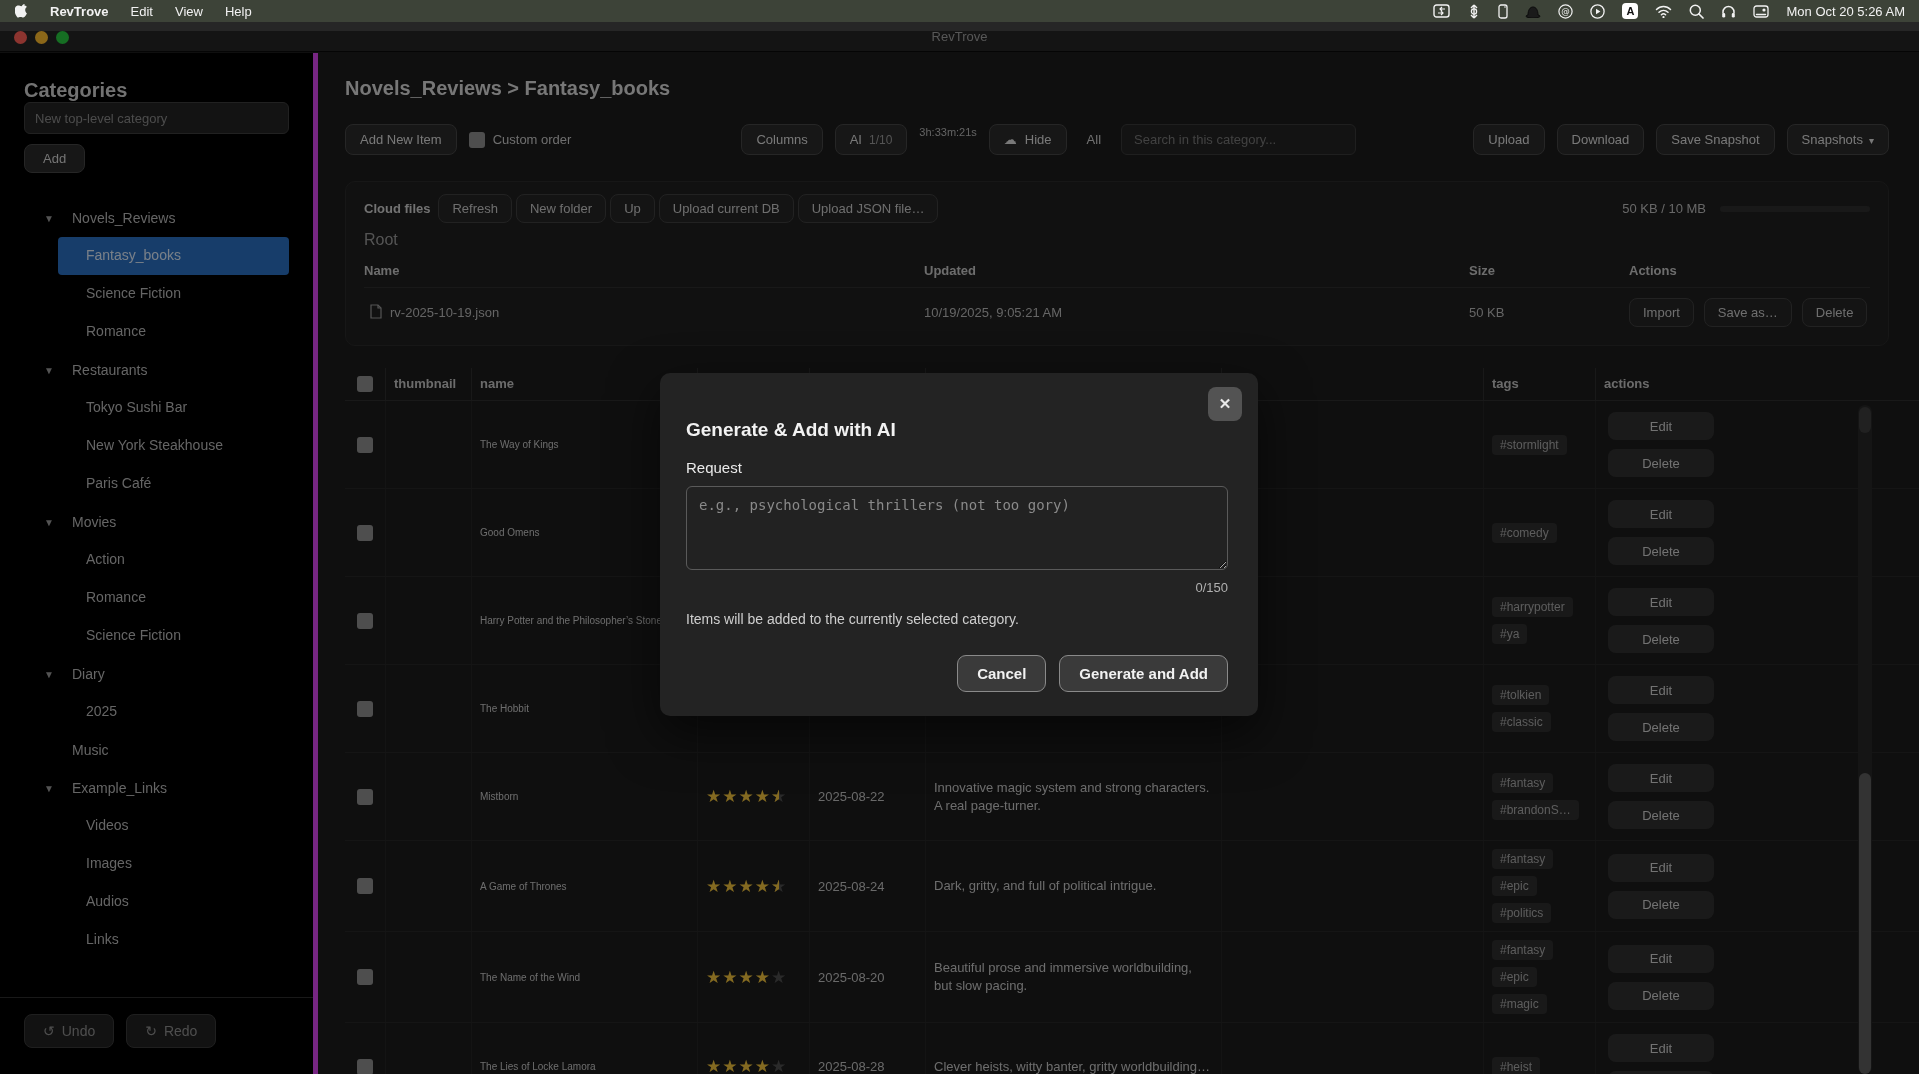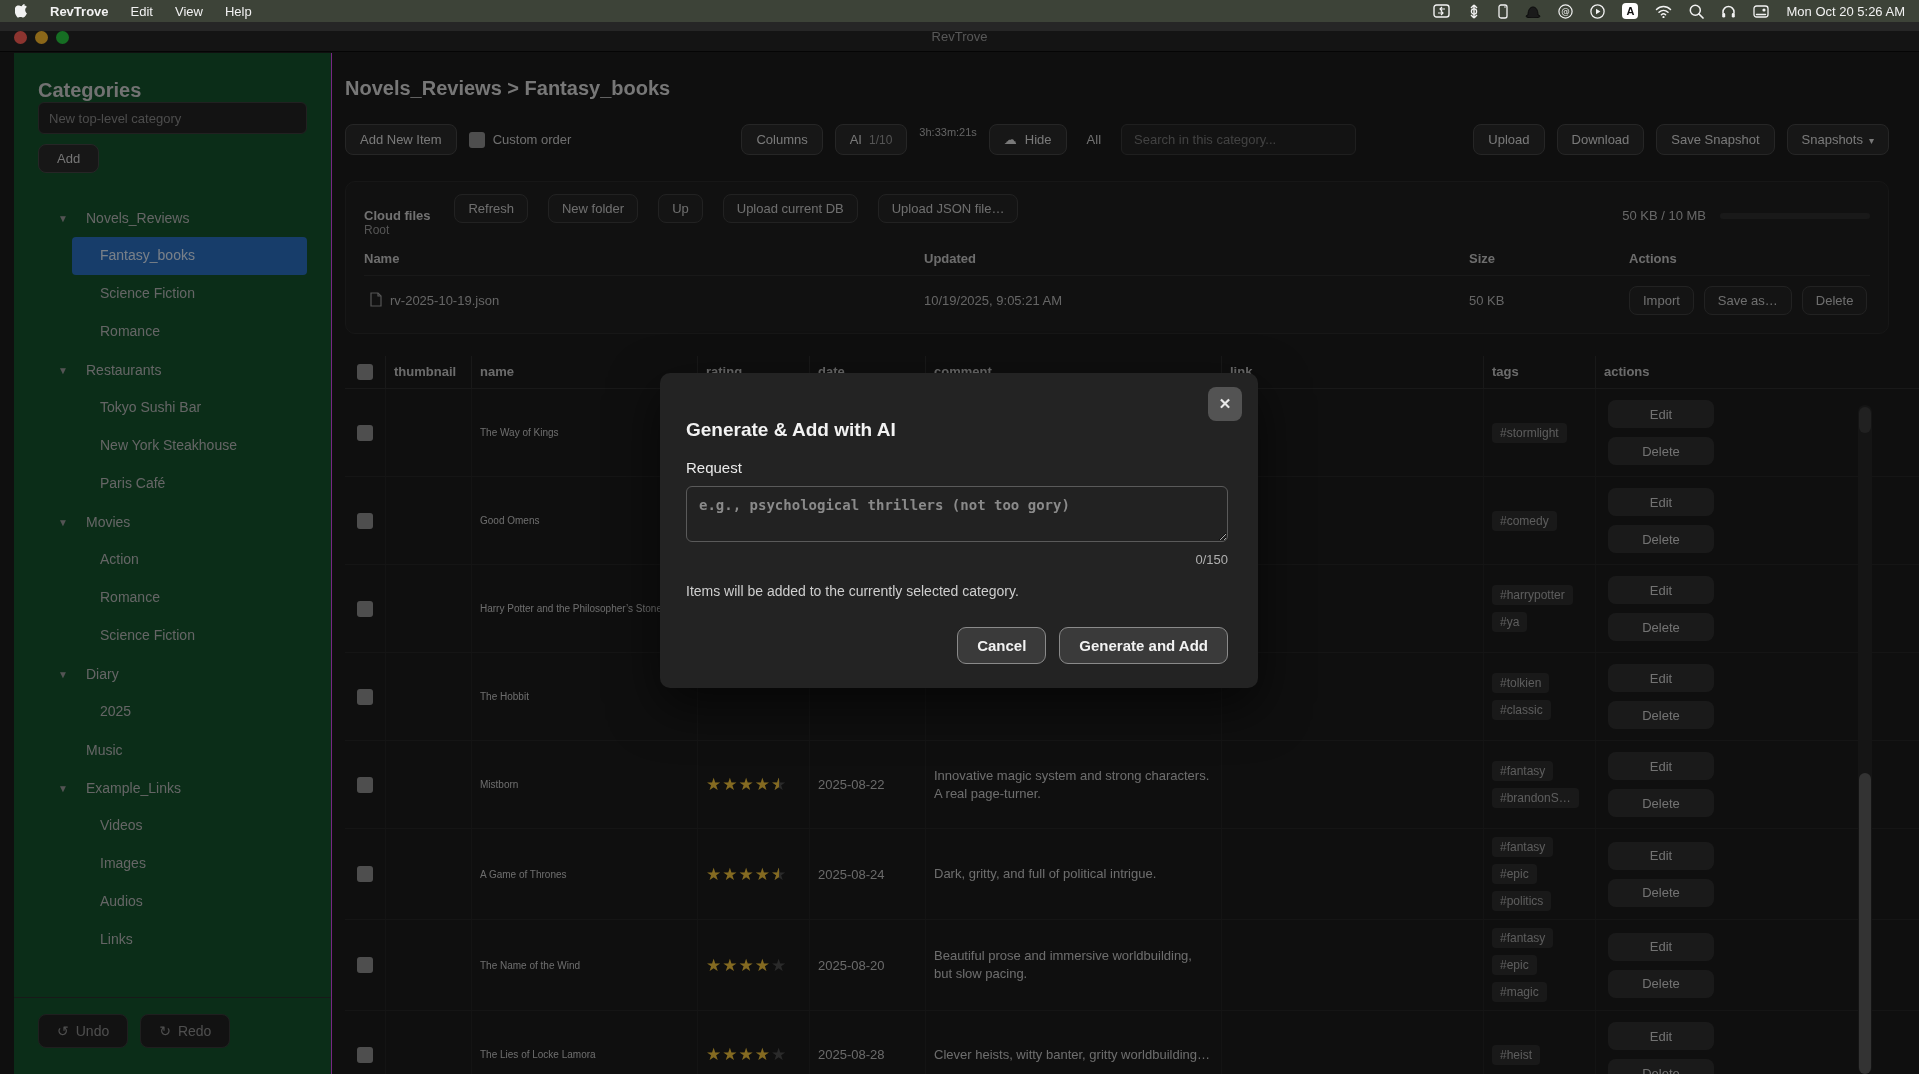--- a/index.html
+++ b/index.html
@@ -24,22 +24,22 @@
   .titlebar { position:relative; height:30px; background:#262626; border-bottom:1px solid #0a0a0a;
     display:flex; align-items:center; justify-content:center; }
   .title { color:#9e9e9e; font-size:13px; }
   .lights { position:absolute; left:14px; top:9px; display:flex; gap:8px; }
   .light { width:13px; height:13px; border-radius:50%; }
   .light.red{ background:#ff5f57; } .light.yellow{ background:#febc2e; } .light.green{ background:#28c840; }
 
   .content { position:absolute; top:31px; left:0; right:0; bottom:0; background:#1c1c1c; }
 
   
-  .sidebar { position:absolute; top:0; left:14px; bottom:0; width:318px; border-right:1px solid #d946ef;
-    padding:26px 24px 0 24px; background:#14532d; }
+  .sidebar { position:absolute; top:0; left:0; bottom:0; width:318px; border-right:5px solid #d946ef;
+    padding:26px 24px 0 24px; background:#000000; }
   .sb-title { font-size:20px; font-weight:bold; color:#cfcfcf; }
   .sb-input { width:100%; height:32px; background:#242424; border:1px solid #3c3c3c;
     border-radius:6px; color:#ddd; font-size:13px; padding:0 10px; }
   .sb-input::placeholder { color:#8a8a8a; }
   .sb-add { margin-top:10px; padding:6px 18px; background:#2a2a2a; border:1px solid #454545;
     border-radius:8px; color:#d5d5d5; font-size:13px; cursor:pointer; }
   .tree { margin-top:26px; font-size:14px; color:#b9b9b9; }
   .trow { display:flex; align-items:center; min-height:38px; cursor:pointer; }
   .trow .arrow { width:16px; font-size:10px; color:#9a9a9a; margin-right:12px; }
   .trow.group { padding-left:20px; }
@@ -68,28 +68,28 @@
   .all-dd { font-size:13px; color:#cccccc; padding:7px 8px; cursor:pointer; }
   .search-inp { width:235px; height:31px; background:#232323; border:1px solid #3a3a3a; border-radius:6px;
     color:#ddd; font-size:13px; padding:0 12px; }
   .search-inp::placeholder { color:#787878; }
   .tb-upload { margin-left:auto; }
   .caret { font-size:10px; margin-left:6px; }
 
   
   .cloud { margin-top:26px; margin-right:30px; background:#1f1f1f; border:1px solid #2a2a2a;
     border-radius:10px; padding:12px 18px 12px 18px; }
-  .cloud-head { display:flex; align-items:flex-end; gap:20px; }
+  .cloud-head { display:flex; align-items:center; gap:4px; }
   .cloud-label { font-weight:bold; font-size:13px; color:#d0d0d0; margin-right:4px; }
   .btn.small { padding:6px 13px; font-size:13px; background:#262626; border-color:#3e3e3e; color:#c9c9c9; }
   .quota { margin-left:auto; display:flex; align-items:center; gap:14px; }
   .quota-text { font-size:13px; color:#bdbdbd; }
   .quota-bar { width:150px; height:6px; background:#2e2e2e; border-radius:3px; overflow:hidden; }
   .quota-fill { height:100%; width:5px; background:#3f9d4c; }
-  .cloud-root { margin-top:0; font-size:12px; color:#9a9a9a; }
+  .cloud-root { margin-top:8px; font-size:16px; color:#9a9a9a; }
   .cgrid { display:grid; grid-template-columns:560px 545px 160px auto; align-items:center; }
   .cgrid.hdr { margin-top:14px; font-weight:bold; font-size:13px; color:#c7c7c7; padding-bottom:9px;
     border-bottom:1px solid #2f2f2f; }
   .cgrid.row { padding:10px 0 6px 0; font-size:13px; color:#b9b9b9; }
   .fname { display:flex; align-items:center; gap:8px;padding-left:6px; }
   .c-actions { display:flex; gap:10px; }
 
   
   .table { margin-top:22px; }
   .tgrid { display:grid; grid-template-columns:40px 86px 226px 112px 116px 296px 262px 112px 240px; }
@@ -123,23 +123,23 @@
   .modal { position:absolute; top:373px; left:660px; width:598px; z-index:50; background:#232323;
     border-radius:10px; box-shadow:0 18px 50px rgba(0,0,0,0.6); padding:46px 30px 24px 26px; }
   .modal-close { position:absolute; top:14px; right:16px; width:34px; height:34px; background:#535353;
     border:none; border-radius:8px; color:#e8e8e8; font-size:15px; font-weight:bold; cursor:pointer; }
   .modal-title { font-size:19px; font-weight:bold; color:#f2f2f2; }
   .m-row { margin-top:26px; display:flex; align-items:center; }
   .m-label { width:98px; font-size:15px; color:#eaeaea; }
   .m-input { flex:1; height:36px; background:#2b2b2b; border:2px solid #dd9933; border-radius:7px;
     color:#fff; font-size:14px; padding:0 13px; }
   .m-sub { margin-top:18px; font-size:15px; color:#eaeaea; }
-  .m-textarea { margin-top:10px; width:100%; height:56px; background:#222; border:1px solid #5a5a5a;
+  .m-textarea { margin-top:10px; width:100%; height:84px; background:#222; border:1px solid #5a5a5a;
     border-radius:6px; color:#ddd; font-family:"DejaVu Sans Mono", monospace; font-size:14px;
-    padding:10px 12px; resize:both;font-weight:bold; }
+    padding:10px 12px; resize:both; }
   .m-textarea::placeholder { color:#8a8a8a; }
   .m-counter { margin-top:6px; text-align:right; font-size:13px; color:#b0b0b0; }
   .m-note { margin-top:16px; font-size:14px; color:#cfcfcf; }
   .m-actions { margin-top:28px; display:flex; justify-content:flex-end; gap:13px; }
   .m-btn { background:#3a3a3a; border:1.5px solid #8a8a8a; border-radius:9px; color:#f2f2f2;
     font-size:15px; font-weight:bold; padding:9px 19px; cursor:pointer; }
 </style>
 </head>
 <body>
 

